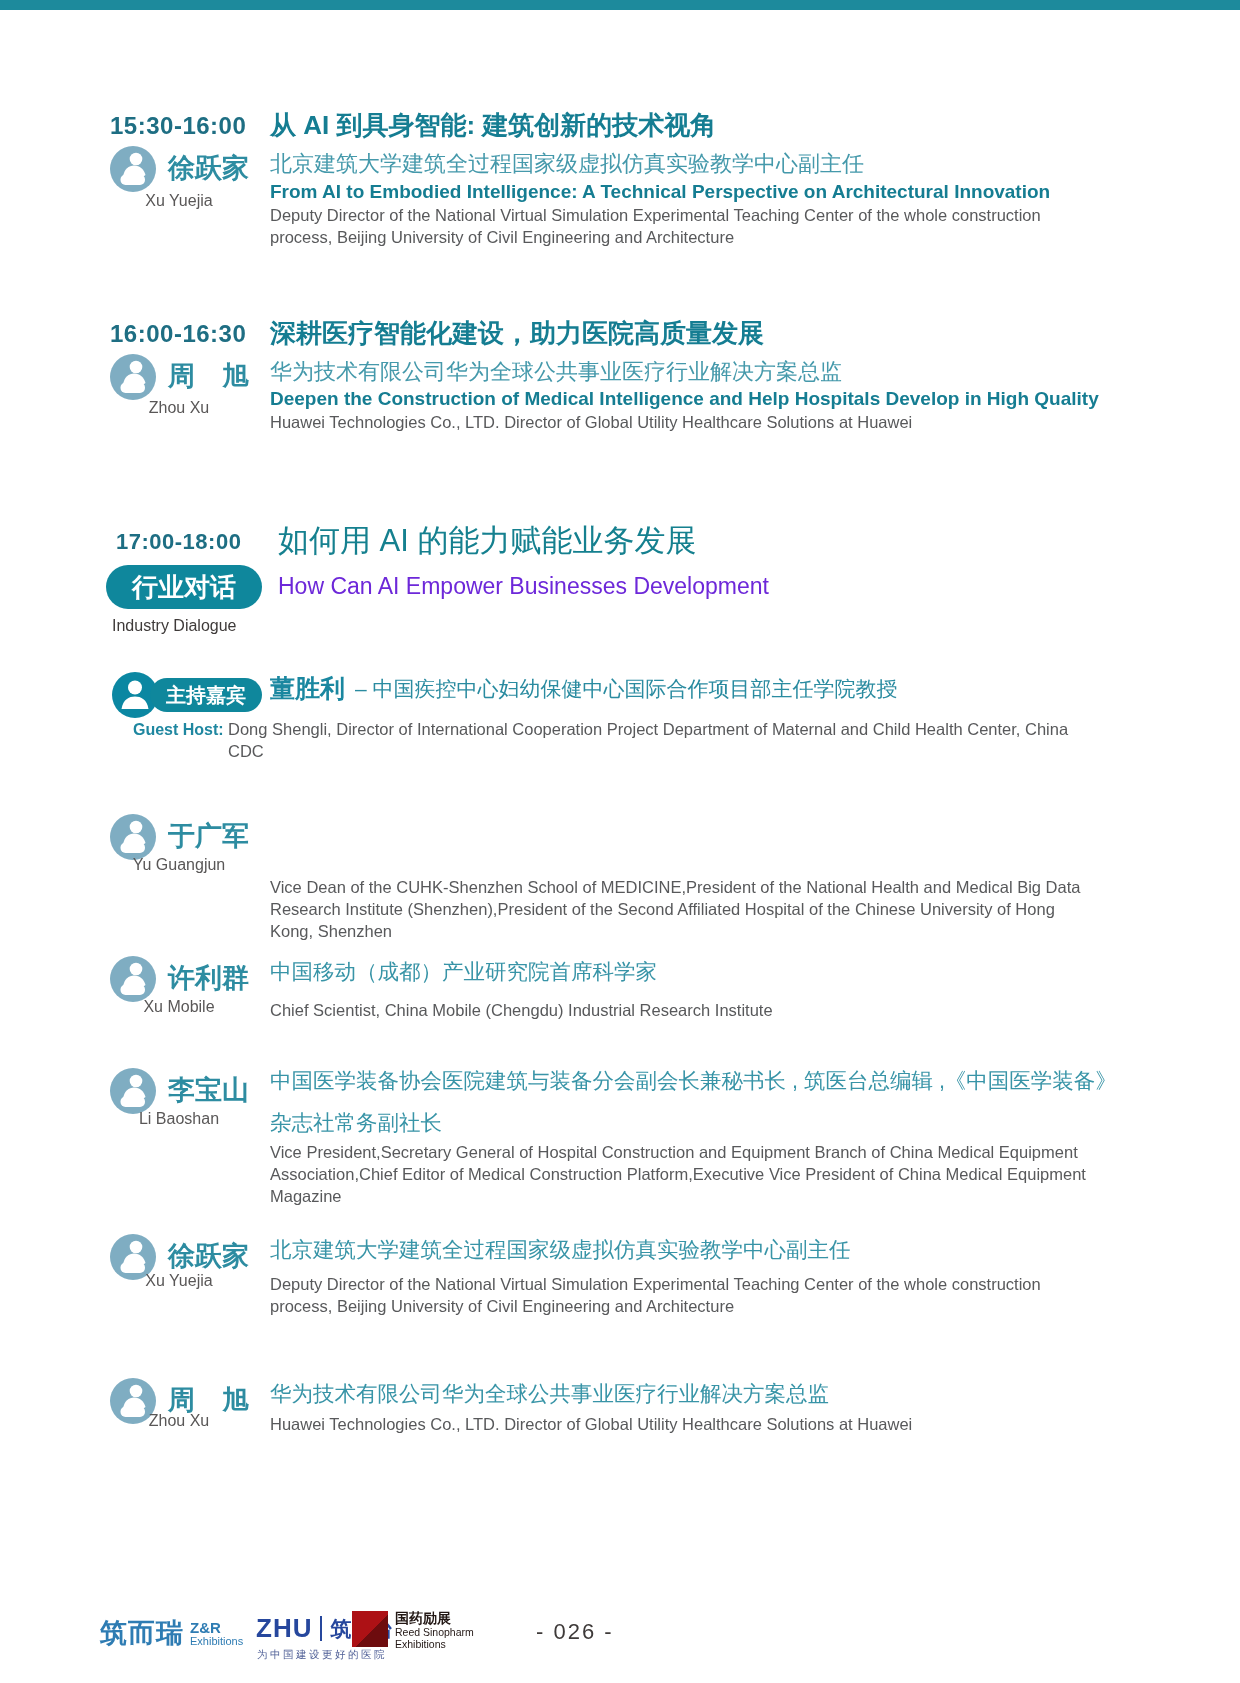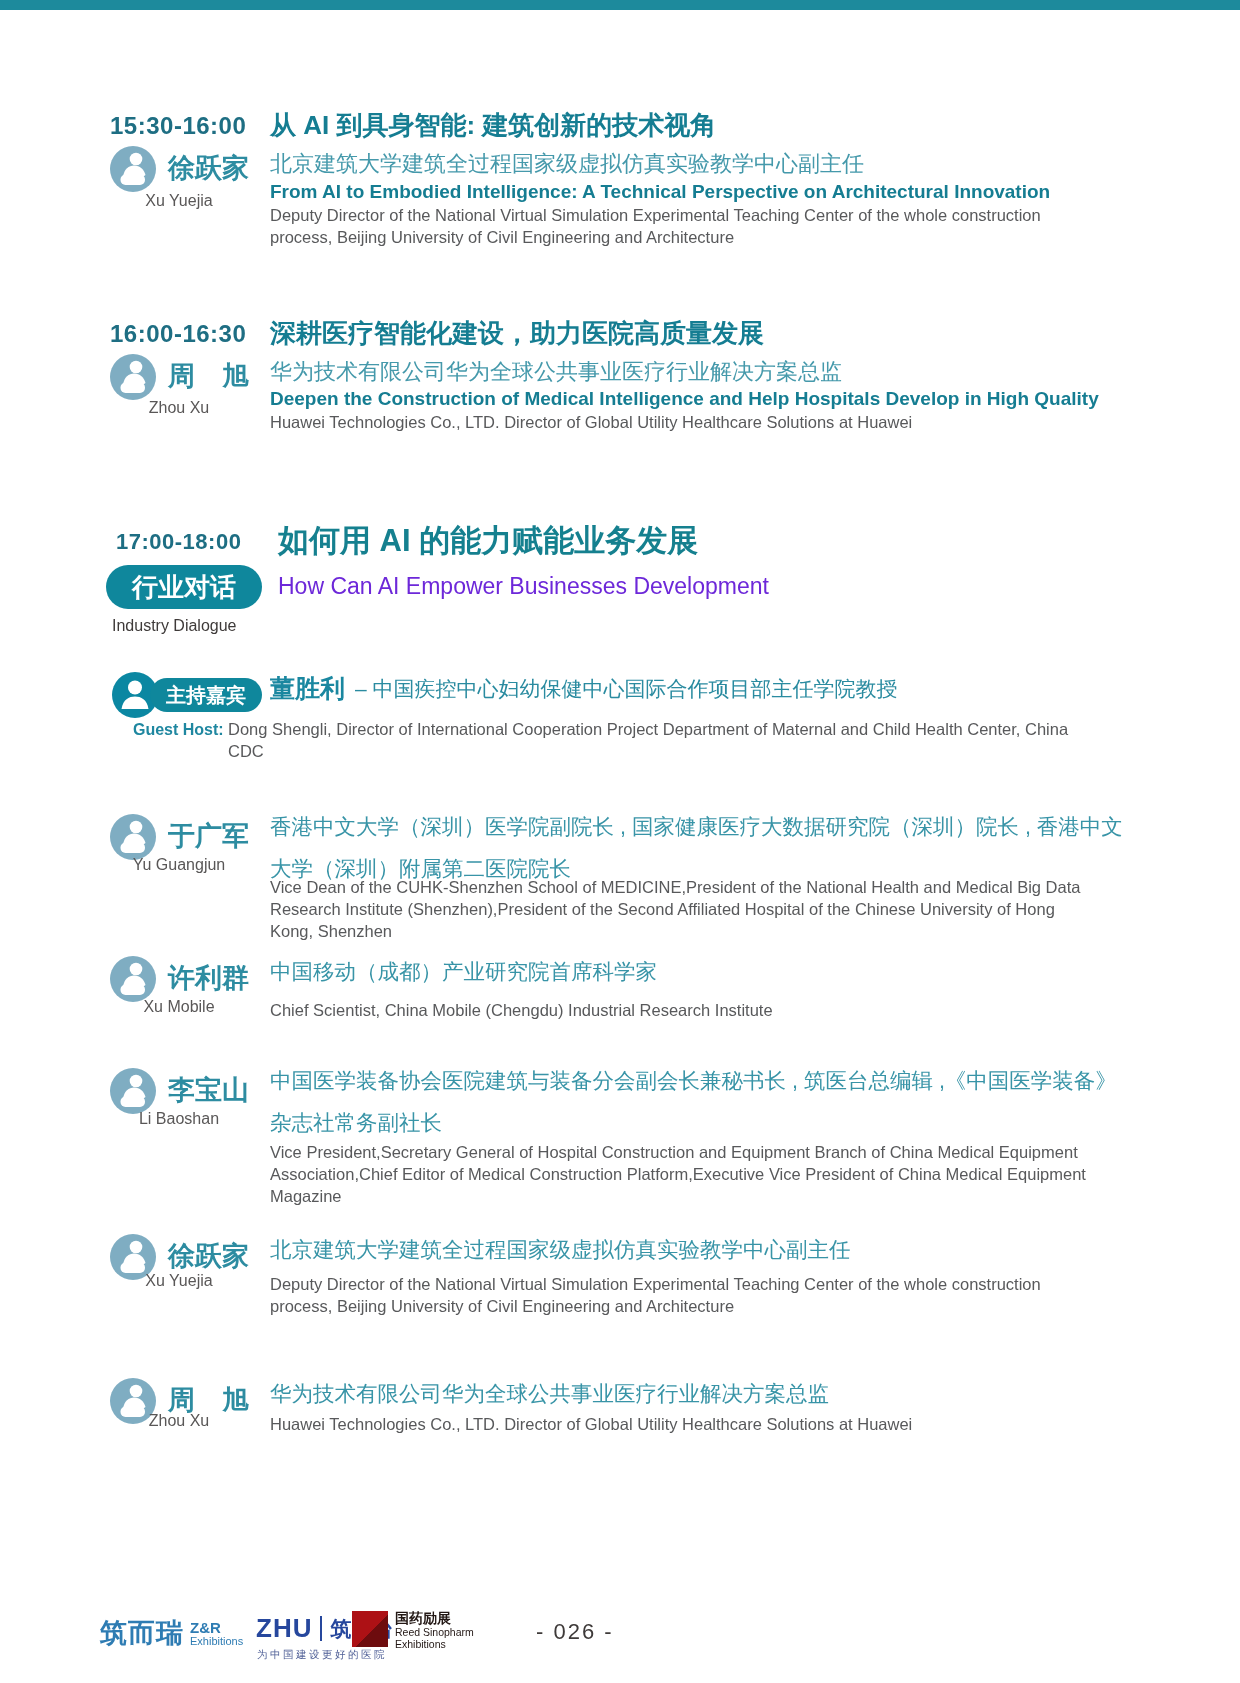--- a/index.html
+++ b/index.html
@@ -18,21 +18,21 @@
 
   .cn-title { font-size:26px; font-weight:bold; color:#157d92; white-space:nowrap; }
   .cn-sub   { font-size:22px; color:#4599ab; white-space:nowrap; }
   .en-title { font-size:19px; font-weight:bold; color:#157d92; }
   .en-body  { font-size:16.5px; color:#58595b; line-height:22px; }
   .cn-desc  { font-size:21.5px; color:#3894a7; line-height:42px; }
   .cn-desc.single { line-height:32px; }
 
   .pill { background:#0f879c; color:#ffffff; border-radius:24px;
           display:flex; align-items:center; justify-content:center; font-weight:bold; }
-  .big-title { font-size:31px; font-weight:bold; color:#15808f; white-space:nowrap; }
+  .big-title { font-size:31px; font-weight:normal; color:#15808f; white-space:nowrap; }
   .dlg-en    { font-size:23px; color:#6d28d9; white-space:nowrap; }
   .ind-label { font-size:16px; color:#3e3a39; white-space:nowrap; }
 
   .host-circle { width:46px; height:46px; border-radius:50%; background:#0b87a2;
                  display:flex; align-items:center; justify-content:center; }
   .host-pill { height:34px; border-radius:17px; padding:0 16px; font-size:20px; }
   .host-line { display:flex; align-items:center; gap:10px; white-space:nowrap; }
   .host-name { font-size:25px; font-weight:bold; color:#1a87a0; }
   .host-desc { font-size:21px; color:#2a8ba0; }
   .host-label { font-size:16px; font-weight:bold; color:#1f87a0; white-space:nowrap; }
@@ -112,21 +112,20 @@
 
   <div class="abs avatar" style="left:110px;top:814px">
     <svg width="46" height="46" viewBox="0 0 46 46" aria-hidden="true">
       <circle cx="26" cy="13" r="6.3" fill="#fff"></circle>
       <path d="M13 31 C14 23 19 19.5 24 19.5 C30 19.5 34 23.5 35.5 29 L30 33 Z" fill="#fff"></path>
       <rect x="10.5" y="28.5" width="24.5" height="10.5" rx="5" fill="#fff"></rect>
     </svg>
   </div>
   <div class="abs cname" style="left:168px;top:818px">于广军</div>
   <div class="abs pinyin" style="left:104px;top:856px">Yu Guangjun</div>
-  <div class="abs cn-desc" style="left:270px;top:806px;width:855px">香港中文大学（深圳）医学院副院长 , 国家健康医疗大数据研究院（深圳）院长 , 香港中文大学（深圳）附属第二医院院长</div>
   <div class="abs en-body" style="left:270px;top:876px;width:820px">Vice Dean of the CUHK-Shenzhen School of MEDICINE,President of the National Health and Medical Big Data Research Institute (Shenzhen),President of the Second Affiliated Hospital of the Chinese University of Hong Kong, Shenzhen</div>
 
   <div class="abs avatar" style="left:110px;top:956px">
     <svg width="46" height="46" viewBox="0 0 46 46" aria-hidden="true">
       <circle cx="26" cy="13" r="6.3" fill="#fff"></circle>
       <path d="M13 31 C14 23 19 19.5 24 19.5 C30 19.5 34 23.5 35.5 29 L30 33 Z" fill="#fff"></path>
       <rect x="10.5" y="28.5" width="24.5" height="10.5" rx="5" fill="#fff"></rect>
     </svg>
   </div>
   <div class="abs cname" style="left:168px;top:960px">许利群</div>

